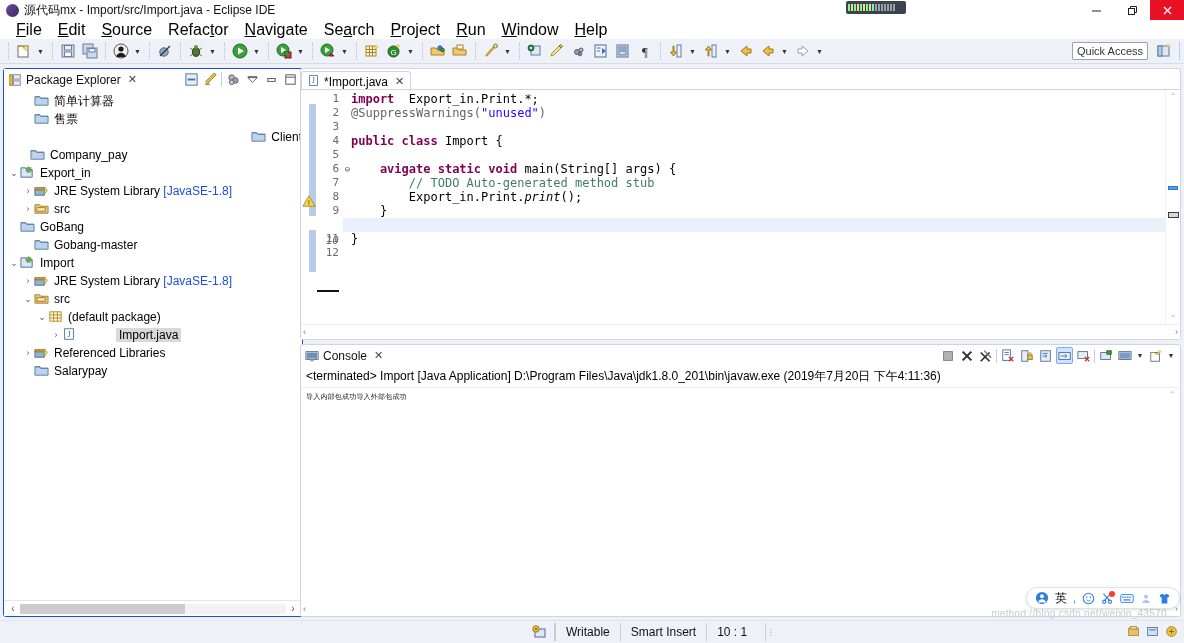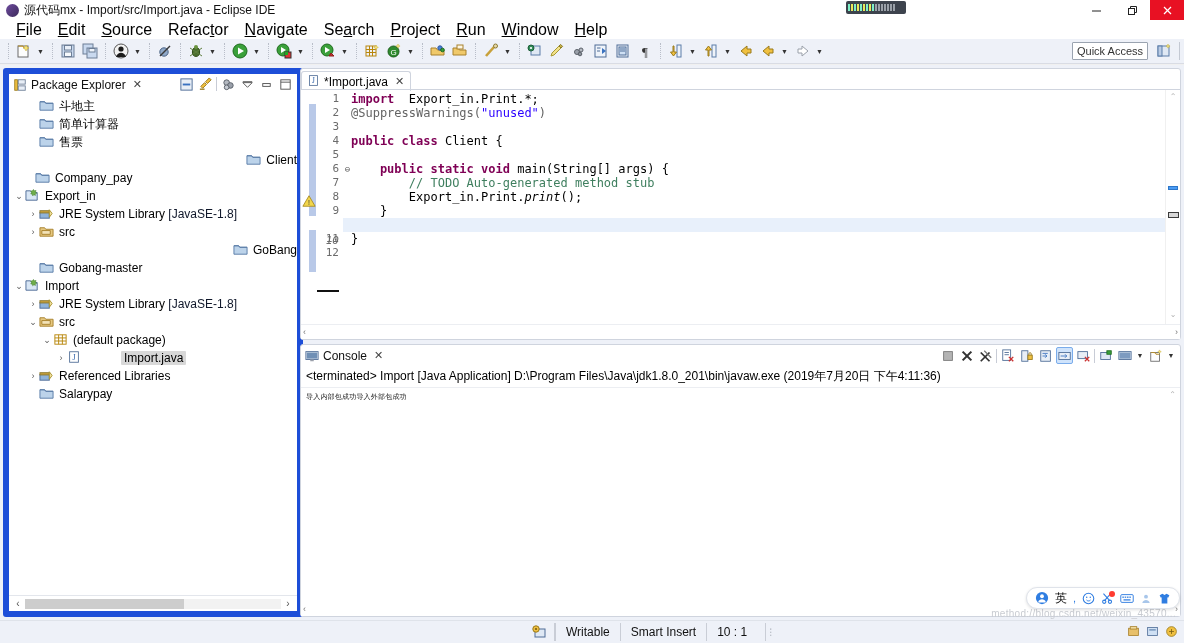--- a/index.html
+++ b/index.html
@@ -79,21 +79,21 @@
   }
   .persp-btn { position:absolute; right:10px; top:4px; width:18px; height:18px; }
   .persp-divider { position:absolute; right:4px; top:3px; width:1px; height:18px; background:#c4c9d3; }
 
   
   .workbench { position:absolute; top:65px; left:0; right:0; bottom:23px; background:#eef1f8; }
 
   
   .left-panel {
     position:absolute; left:3px; top:3px; width:300px; bottom:3px;
-    background:#fff; border:6px solid #1d4ed8; border-radius:3px;
+    background:#fff; border:1px solid #1d4ed8; border-radius:3px;
     display:flex; flex-direction:column;
   }
   .view-tabbar {
     height:21px; display:flex; align-items:center; position:relative;
     background:#fff; padding-left:4px;
   }
   .view-tab { display:flex; align-items:center; gap:4px; font-size:12px; color:#111; }
   .view-tab .tab-ico { width:14px; height:14px; }
   .close-x { font-size:11px; color:#444; margin-left:3px; font-family:"Liberation Sans", sans-serif;}
   .view-tools { position:absolute; right:4px; top:2px; display:flex; align-items:center; gap:3px;}
@@ -101,21 +101,21 @@
   .tree {
     flex:1; overflow:hidden; position:relative; padding-top:2px;
     font-size:12px;
   }
   .trow { height:18px; display:flex; align-items:center; white-space:nowrap; }
   .twist {
     width:12px; text-align:center; color:#5a5a5a; font-size:9px; flex:none;
     display:flex; align-items:center; justify-content:center;
   }
   .tlabel { margin-left:4px; color:#000; }
-  .tlabel .dim { color:#0f172a; }
+  .tlabel .dim { color:#1d4ed8; }
   .tree-icon { width:16px; height:16px; flex:none; }
   .sel-box { background:#d8d8d8; padding:0 3px; border-radius:1px;margin-left:38px; }
   .hscroll {
     height:16px; border-top:1px solid #e3e6ec; display:flex; align-items:center;
     background:#fff; padding:0 2px;
   }
   .hs-arrow { width:14px; text-align:center; color:#555; font-size:10px; }
   .hs-track { flex:1; height:10px; background:#f2f2f2; position:relative; }
   .hs-thumb { position:absolute; left:0; top:0; height:10px; width:62%; background:#cdcdcd; }
 
@@ -543,28 +543,20 @@
         </span>
       </div>
     </div>
     <div class="tree" id="tree-host">
         <div class="trow" style="padding-left: 18px;">
           <span class="twist"></span>
           <span class="tree-icon"><svg width="15" height="15" viewBox="0 0 16 16">
               <path d="M1 13V4h5l1.2 1.6H15V13z" fill="#bcd3ea" stroke="#5a7ca8"></path>
               <path d="M1 4h5l1.2 1.6H15" fill="none" stroke="#5a7ca8"></path>
             </svg></span>
-          <span class="tlabel">斗地主</span>
-        </div>
-        <div class="trow" style="padding-left: 18px;">
-          <span class="twist"></span>
-          <span class="tree-icon"><svg width="15" height="15" viewBox="0 0 16 16">
-              <path d="M1 13V4h5l1.2 1.6H15V13z" fill="#bcd3ea" stroke="#5a7ca8"></path>
-              <path d="M1 4h5l1.2 1.6H15" fill="none" stroke="#5a7ca8"></path>
-            </svg></span>
           <span class="tlabel">简单计算器</span>
         </div>
         <div class="trow" style="padding-left: 18px;">
           <span class="twist"></span>
           <span class="tree-icon"><svg width="15" height="15" viewBox="0 0 16 16">
               <path d="M1 13V4h5l1.2 1.6H15V13z" fill="#bcd3ea" stroke="#5a7ca8"></path>
               <path d="M1 4h5l1.2 1.6H15" fill="none" stroke="#5a7ca8"></path>
             </svg></span>
           <span class="tlabel">售票</span>
         </div>
@@ -602,21 +594,21 @@
           <span class="tlabel">JRE System Library<span class="dim"> [JavaSE-1.8]</span></span>
         </div>
         <div class="trow" style="padding-left: 18px;">
           <span class="twist">›</span>
           <span class="tree-icon"><svg width="15" height="15" viewBox="0 0 16 16">
               <path d="M1 13V4h5l1.2 1.6H15V13z" fill="#e6c880" stroke="#a8812c"></path>
               <path d="M3 7h9v4H3z" fill="#f3e3b8" stroke="#a8812c"></path>
             </svg></span>
           <span class="tlabel">src</span>
         </div>
-        <div class="trow" style="padding-left: 4px; justify-content: flex-end;">
+        <div class="trow" style="padding-left: 4px;">
           <span class="twist"></span>
           <span class="tree-icon"><svg width="15" height="15" viewBox="0 0 16 16">
               <path d="M1 13V4h5l1.2 1.6H15V13z" fill="#bcd3ea" stroke="#5a7ca8"></path>
               <path d="M1 4h5l1.2 1.6H15" fill="none" stroke="#5a7ca8"></path>
             </svg></span>
           <span class="tlabel">GoBang</span>
         </div>
         <div class="trow" style="padding-left: 18px;">
           <span class="twist"></span>
           <span class="tree-icon"><svg width="15" height="15" viewBox="0 0 16 16">
@@ -736,23 +728,23 @@
           <div class="lnum" style="top: 100px;">8</div>
           <div class="lnum" style="top: 114px;">9</div>
           <div class="lnum" style="top: 144px; font-style: italic;">10</div>
           <div class="lnum" style="top: 142px;">11</div>
           <div class="lnum" style="top: 156px;">12</div>
         </div>
       <div class="code" id="code-host">
           <div class="cl"><span class="kw">import  </span><span class="plain">Export_in.Print.*;</span></div>
           <div class="cl"><span class="ann">@SuppressWarnings(</span><span class="str">"unused"</span><span class="ann">)</span></div>
           <div class="cl">&nbsp;</div>
-          <div class="cl"><span class="kw">public class </span><span class="plain">Client {</span></div>
+          <div class="cl"><span class="kw">public class </span><span class="plain">Import {</span></div>
           <div class="cl">&nbsp;</div>
-          <div class="cl"><span class="kw">    public static void </span><span class="plain">main(String[] args) {</span></div>
+          <div class="cl"><span class="kw">    avigate static void </span><span class="plain">main(String[] args) {</span></div>
           <div class="cl"><span class="cmt">        // TODO Auto-generated method stub</span></div>
           <div class="cl"><span class="plain">        Export_in.Print.</span><span class="mth">print</span><span class="plain">();</span></div>
           <div class="cl"><span class="plain">    }</span></div>
           <div class="cl cur">&nbsp;</div>
           <div class="cl"><span class="plain">}</span></div>
           <div class="cl">&nbsp;</div>
         </div>
       <div class="vscroll-col">
         <div class="vs-arrow">⌃</div>
         <div class="marker-blue" style="top:96px"></div>

